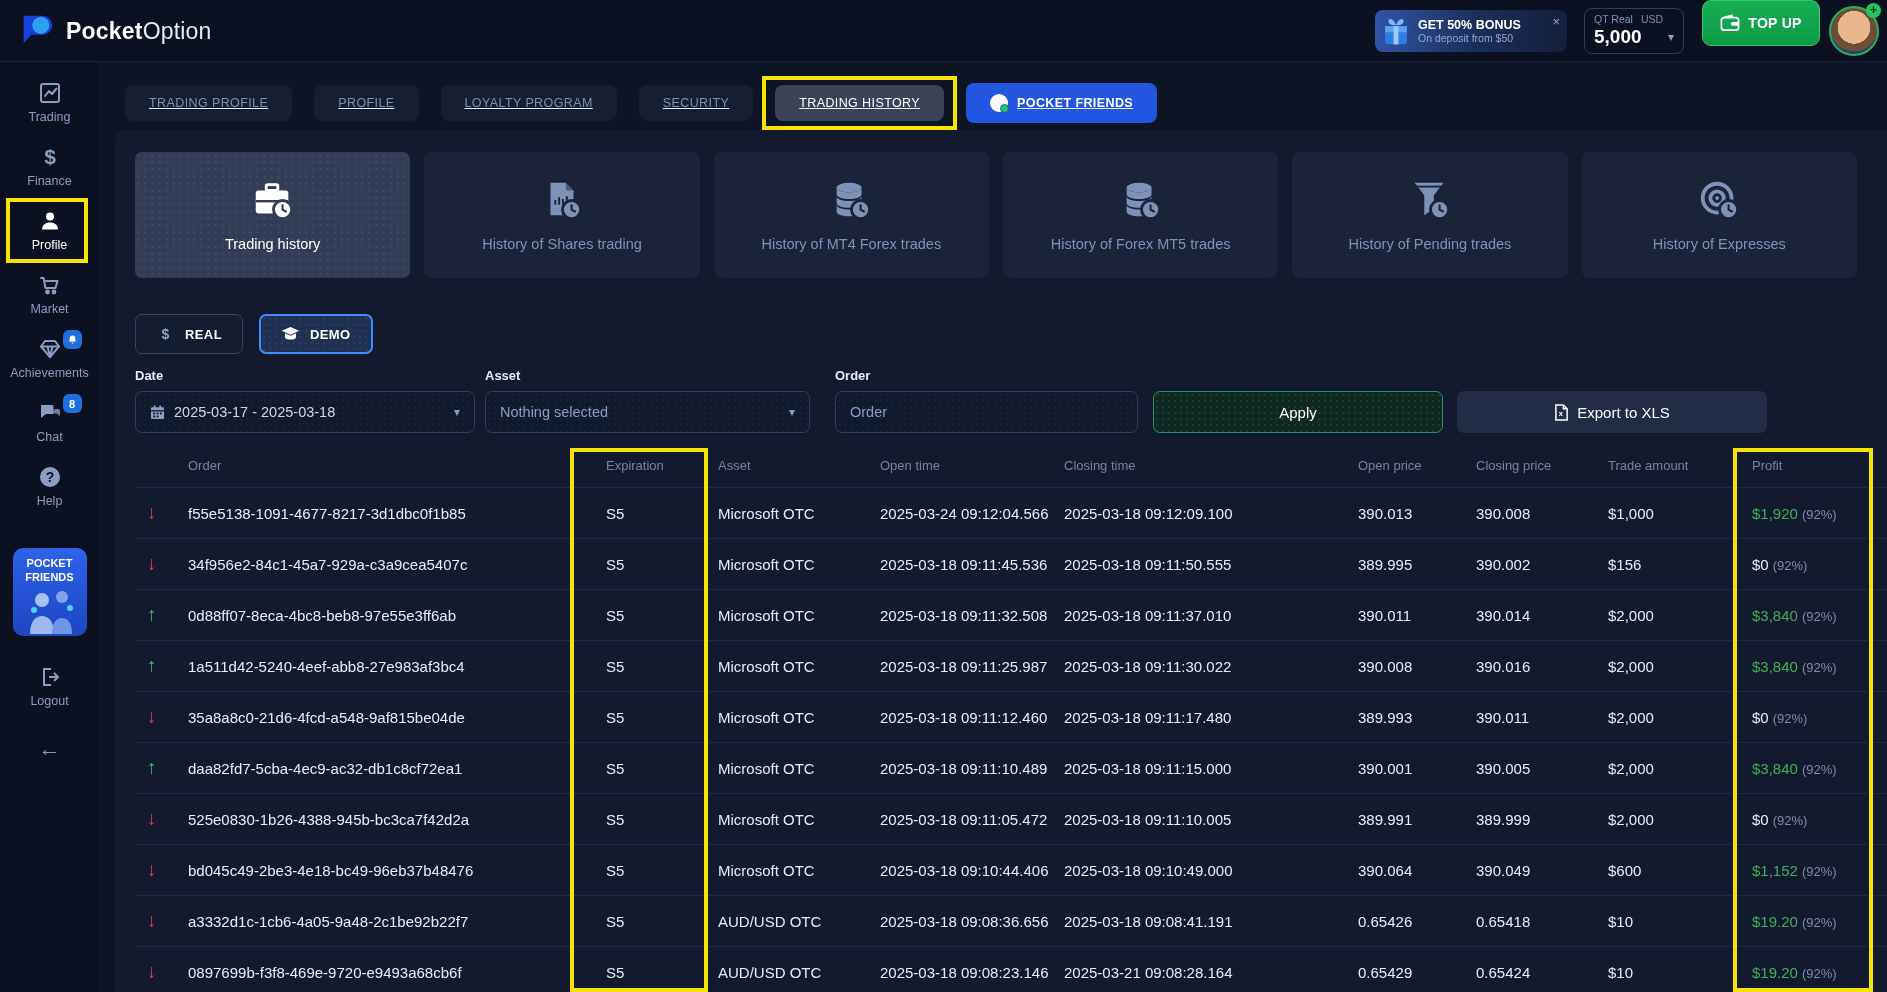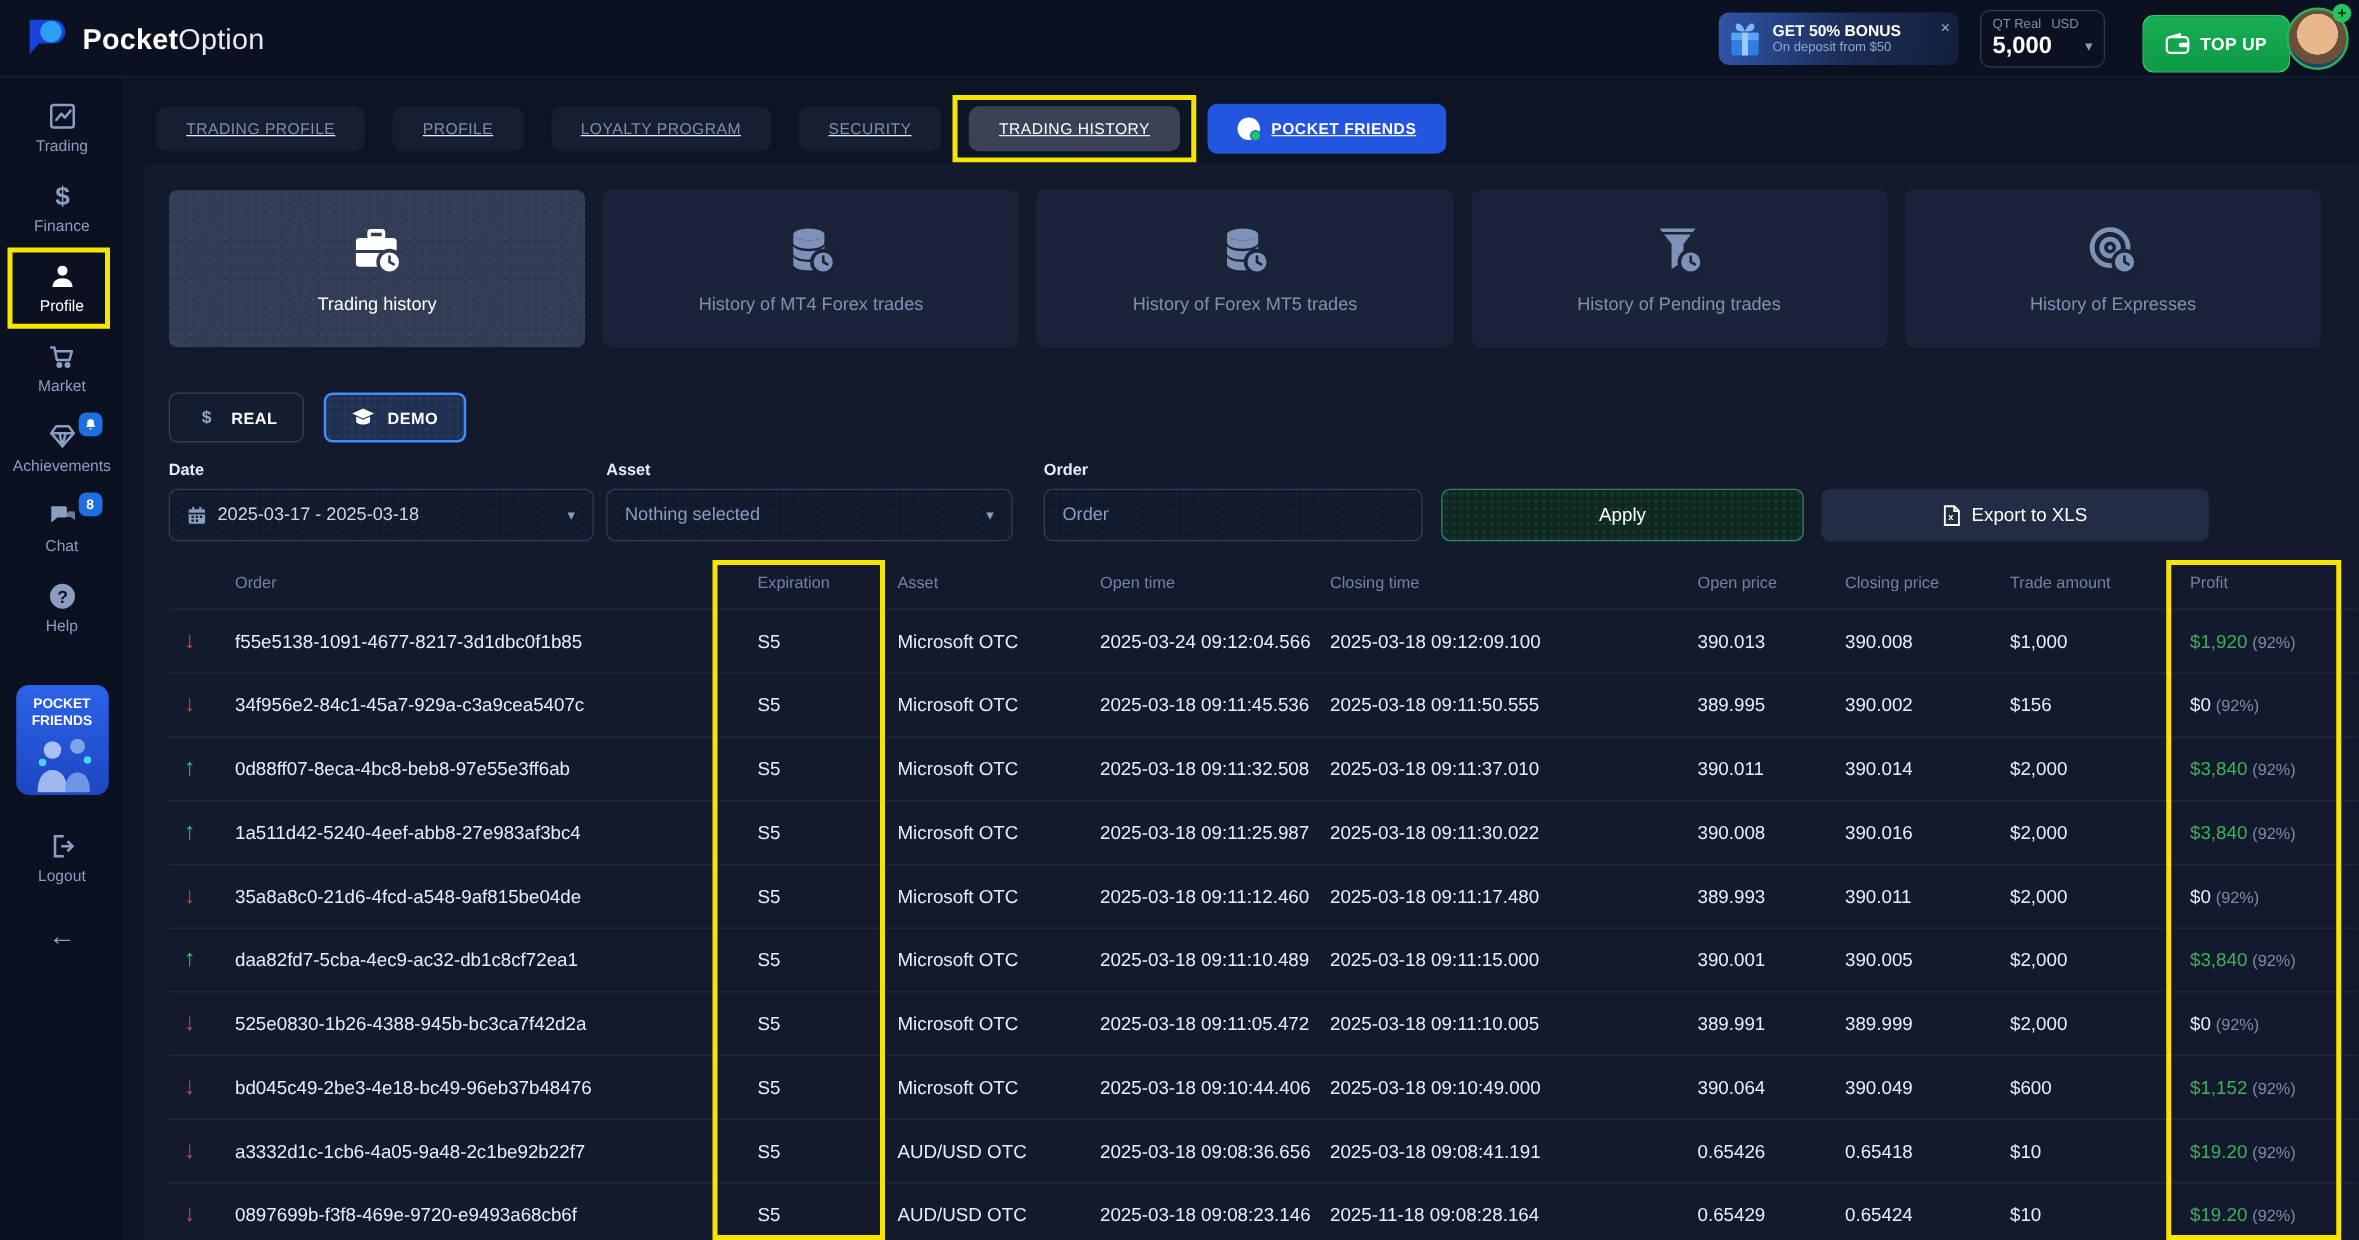--- a/index.html
+++ b/index.html
@@ -22,23 +22,23 @@
   .bonus-gift { width:30px; height:34px; flex:0 0 auto; }
   .bonus-title { font-size:12.5px; font-weight:700; color:#fff; white-space:nowrap; }
   .bonus-sub { font-size:10.5px; color:#93a7cc; white-space:nowrap; }
   .bonus-close { position:absolute; right:7px; top:5px; font-size:13px; color:#9aabcd; cursor:pointer; line-height:1; }
   .balance-box { position:absolute; left:1584px; top:8px; width:100px; height:46px;
     border:1px solid #313c55; border-radius:8px; padding:4px 9px 3px; cursor:pointer; }
   .balance-label { font-size:10.5px; color:#7e8fae; display:flex; gap:8px; white-space:nowrap; }
   .balance-row { display:flex; align-items:center; justify-content:space-between; margin-top:1px; }
   .balance-amount { font-size:19px; font-weight:700; color:#fff; }
   .caret { color:#8b9dc0; font-size:12px; }
-  .topup-btn { position:absolute; left:1702px; top:12px; width:118px; height:46px;
+  .topup-btn { position:absolute; left:1702px; top:0; width:118px; height:46px;
     background:linear-gradient(180deg,#17ae53,#0f9a46); border:1px solid #2fcd6e; border-radius:9px;
-    display:flex; align-items:center; justify-content:center; gap:8px; cursor:pointer;margin-left:12px; }
+    display:flex; align-items:center; justify-content:center; gap:8px; cursor:pointer; }
   .topup-label { color:#fff; font-weight:700; font-size:14px; letter-spacing:.3px; }
   .avatar-wrap { position:absolute; left:1829px; top:6px; width:50px; height:50px; cursor:pointer; }
   .avatar { width:50px; height:50px; border-radius:50%; border:2px solid #27b15a;
     background:radial-gradient(circle at 50% 42%, #e8b88d 0 46%, #6b4f37 47% 68%, #27406b 69%); overflow:hidden; }
   .avatar-plus { position:absolute; right:-2px; top:-3px; width:15px; height:15px; border-radius:50%;
     background:#22c55e; color:#06270f; font-size:12px; font-weight:700; text-align:center; line-height:14px; }
   
   .sidebar { position:absolute; top:62px; left:0; width:100px; height:930px;
     background:#0b1120; border-right:1px solid #161e30; display:flex; flex-direction:column; align-items:center; padding-top:12px; z-index:4; }
   .side-item { width:92px; display:flex; flex-direction:column; align-items:center; gap:5px;
@@ -310,20 +310,36 @@
                 <circle r="9.5" fill="currentColor" stroke="var(--bg,#131a2d)" stroke-width="3"></circle>
                 <path d="M0 -4.5v4.5l3.5 2" stroke="var(--bg,#131a2d)" stroke-width="2.2" fill="none" stroke-linecap="round"></path>
               </g>
             </svg>
           </span>
     <span class="h-label">Trading history</span>
   </div>
         <div class="hcard">
     <span class="h-ico">
             <svg viewBox="0 0 48 48" fill="currentColor">
+              <path d="M12 6h16l8 8v26H12z"></path>
+              <path d="M28 6v8h8" fill="var(--bg,#131a2d)" opacity=".5"></path>
+              <g stroke="var(--bg,#131a2d)" stroke-width="2">
+                <path d="M17 24v5M21 21v8M25 23v6M29 20v9"></path>
+              </g>
+              <g transform="translate(34,34)">
+                <circle r="9.5" fill="currentColor" stroke="var(--bg,#131a2d)" stroke-width="3"></circle>
+                <path d="M0 -4.5v4.5l3.5 2" stroke="var(--bg,#131a2d)" stroke-width="2.2" fill="none" stroke-linecap="round"></path>
+              </g>
+            </svg>
+          </span>
+    <span class="h-label">History of Shares trading</span>
+  </div>
+        <div class="hcard">
+    <span class="h-ico">
+            <svg viewBox="0 0 48 48" fill="currentColor">
               <ellipse cx="22" cy="11" rx="13" ry="5"></ellipse>
               <path d="M9 11v7c0 2.8 5.8 5 13 5s13-2.2 13-5v-7c0 2.8-5.8 5-13 5S9 13.8 9 11z"></path>
               <path d="M9 20v7c0 2.8 5.8 5 13 5s13-2.2 13-5v-7c0 2.8-5.8 5-13 5S9 22.8 9 20z"></path>
               <path d="M9 29v7c0 2.8 5.8 5 13 5s13-2.2 13-5v-7c0 2.8-5.8 5-13 5S9 31.8 9 29z"></path>
               <g transform="translate(34,34)">
                 <circle r="9.5" fill="currentColor" stroke="var(--bg,#131a2d)" stroke-width="3"></circle>
                 <path d="M0 -4.5v4.5l3.5 2" stroke="var(--bg,#131a2d)" stroke-width="2.2" fill="none" stroke-linecap="round"></path>
               </g>
             </svg>
           </span>
@@ -561,21 +577,21 @@
     <span class="c c-cp">0.65418</span>
     <span class="c c-ta">$10</span>
     <span class="c c-pr"><span class="p-val pos">$19.20</span><span class="p-pct">(92%)</span></span>
   </div>
           <div class="trow">
     <span class="c c-arr dir-down">↓</span>
     <span class="c c-id">0897699b-f3f8-469e-9720-e9493a68cb6f</span>
     <span class="c c-exp">S5</span>
     <span class="c c-asset">AUD/USD OTC</span>
     <span class="c c-open">2025-03-18 09:08:23.146</span>
-    <span class="c c-close">2025-11-18 09:08:28.164</span>
+    <span class="c c-close">2025-03-21 09:08:28.164</span>
     <span class="c c-op">0.65429</span>
     <span class="c c-cp">0.65424</span>
     <span class="c c-ta">$10</span>
     <span class="c c-pr"><span class="p-val pos">$19.20</span><span class="p-pct">(92%)</span></span>
   </div>
         </div>
     </div>
   </section>
 </main>
 

